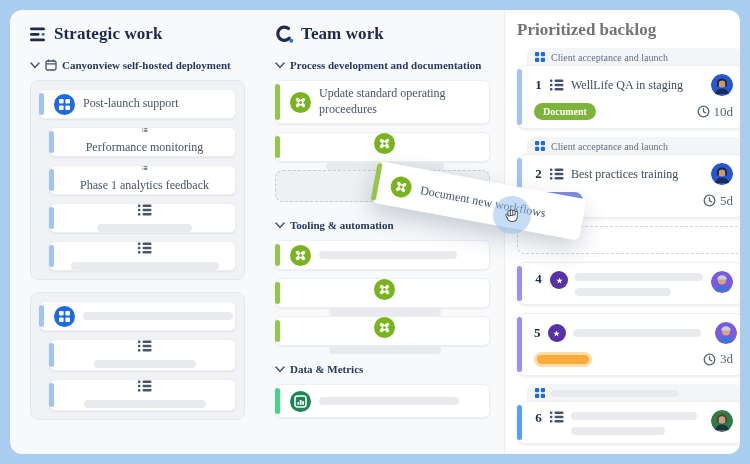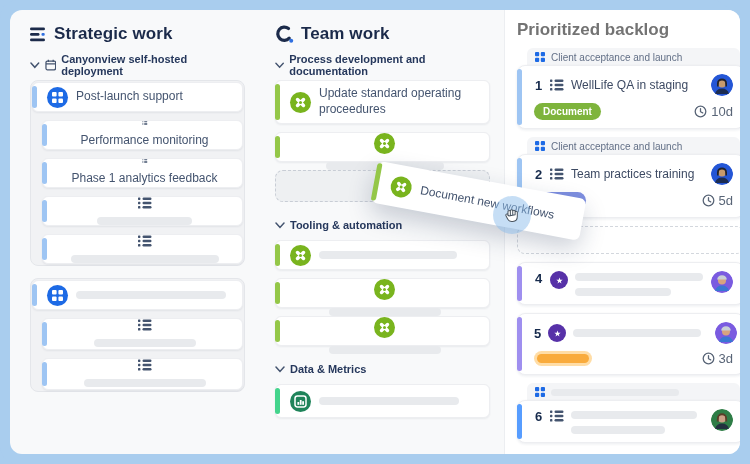--- a/index.html
+++ b/index.html
@@ -1,30 +1,30 @@
 <!DOCTYPE html>
 <html><head>
 <meta charset="utf-8">
 <style>
   * { margin:0; padding:0; box-sizing:border-box; }
   html,body { width:750px; height:464px; overflow:hidden; }
   body { font-family:"Liberation Sans","DejaVu Sans",sans-serif; background:#a9cdee; }
-  .frame { width:730px; height:464px; padding:10px; background:#a9cdee; border-radius:18px; }
+  .frame { width:730px; height:464px; padding:10px; background:#a9cdee; border-radius:18px;font-family:Liberation Serif, serif; }
   .canvas { position:relative; width:730px; height:444px; background:#f8f9fa; border-radius:12px; display:flex; overflow:hidden; }
 
   .work-area { flex:1; padding:12px 14px 12px 20px; display:flex; gap:30px; }
   .col { width:215px; }
 
   .col-header { display:flex; align-items:center; gap:7px; height:24px; margin-bottom:10px; }
   .col-title { font-size:17px; font-weight:700; color:#1b2a4a; letter-spacing:.1px; }
 
   .section-header { display:flex; align-items:center; gap:5px; height:18px; margin-bottom:6px; }
   .section-label { font-size:11px; font-weight:700; color:#26385c; }
 
-  .group-box { background:#f1f2f4; border:1px solid #e4e6ea; border-radius:8px; padding:1px; margin-bottom:12px; }
+  .group-box { background:#f1f2f4; border:1px solid #e4e6ea; border-radius:8px; padding:8px; margin-bottom:12px; }
   .nested { margin-left:10px; }
 
   .card { position:relative; background:#fff; border:1px solid #edeef1; border-radius:6px;
           box-shadow:0 1px 2px rgba(23,43,77,.07); display:flex; align-items:center; gap:8px;
           padding:0 10px 0 14px; height:30px; }
   .card + .card, .nested .card { margin-top:8px;flex-direction:column; }
   .accent { position:absolute; left:-1px; top:3px; bottom:3px; width:5px; border-radius:3px; }
   .acc-blue-l  { background:#9ec5f3; }
   .acc-green   { background:#94c748; }
   .acc-teal    { background:#44d48c; }
@@ -396,21 +396,21 @@
         <svg width="14" height="12" viewBox="0 0 14 12">
               <g fill="#44546f">
                 <rect x="0" y="0.5" width="2.4" height="2.4" rx="0.6"></rect>
                 <rect x="4.5" y="0.5" width="9" height="2.4" rx="1.2"></rect>
                 <rect x="0" y="4.8" width="2.4" height="2.4" rx="0.6"></rect>
                 <rect x="4.5" y="4.8" width="9" height="2.4" rx="1.2"></rect>
                 <rect x="0" y="9.1" width="2.4" height="2.4" rx="0.6"></rect>
                 <rect x="4.5" y="9.1" width="9" height="2.4" rx="1.2"></rect>
               </g>
             </svg>
-        <span class="b-title">Team practices training</span>
+        <span class="b-title">Best practices training</span>
         <span class="avatar">
           <svg width="22" height="22" viewBox="0 0 22 22">
                 <circle cx="11" cy="11" r="11" fill="#2456d6"></circle>
                 <circle cx="11" cy="9.4" r="4" fill="#c69a6d"></circle>
                 <path d="M11 4.4 a5 5 0 0 0 -5 5 l0 3 h1.6 l0.4 -4.6 a4.5 4.5 0 0 1 6 0 l0.4 4.6 H16 l0 -3 a5 5 0 0 0 -5 -5 z" fill="#20222e"></path>
                 <path d="M4 20 a7.2 7.2 0 0 1 14 0 z" fill="#1b2c52"></path>
               </svg>
         </span>
       </div>
       <div class="b-row2">

